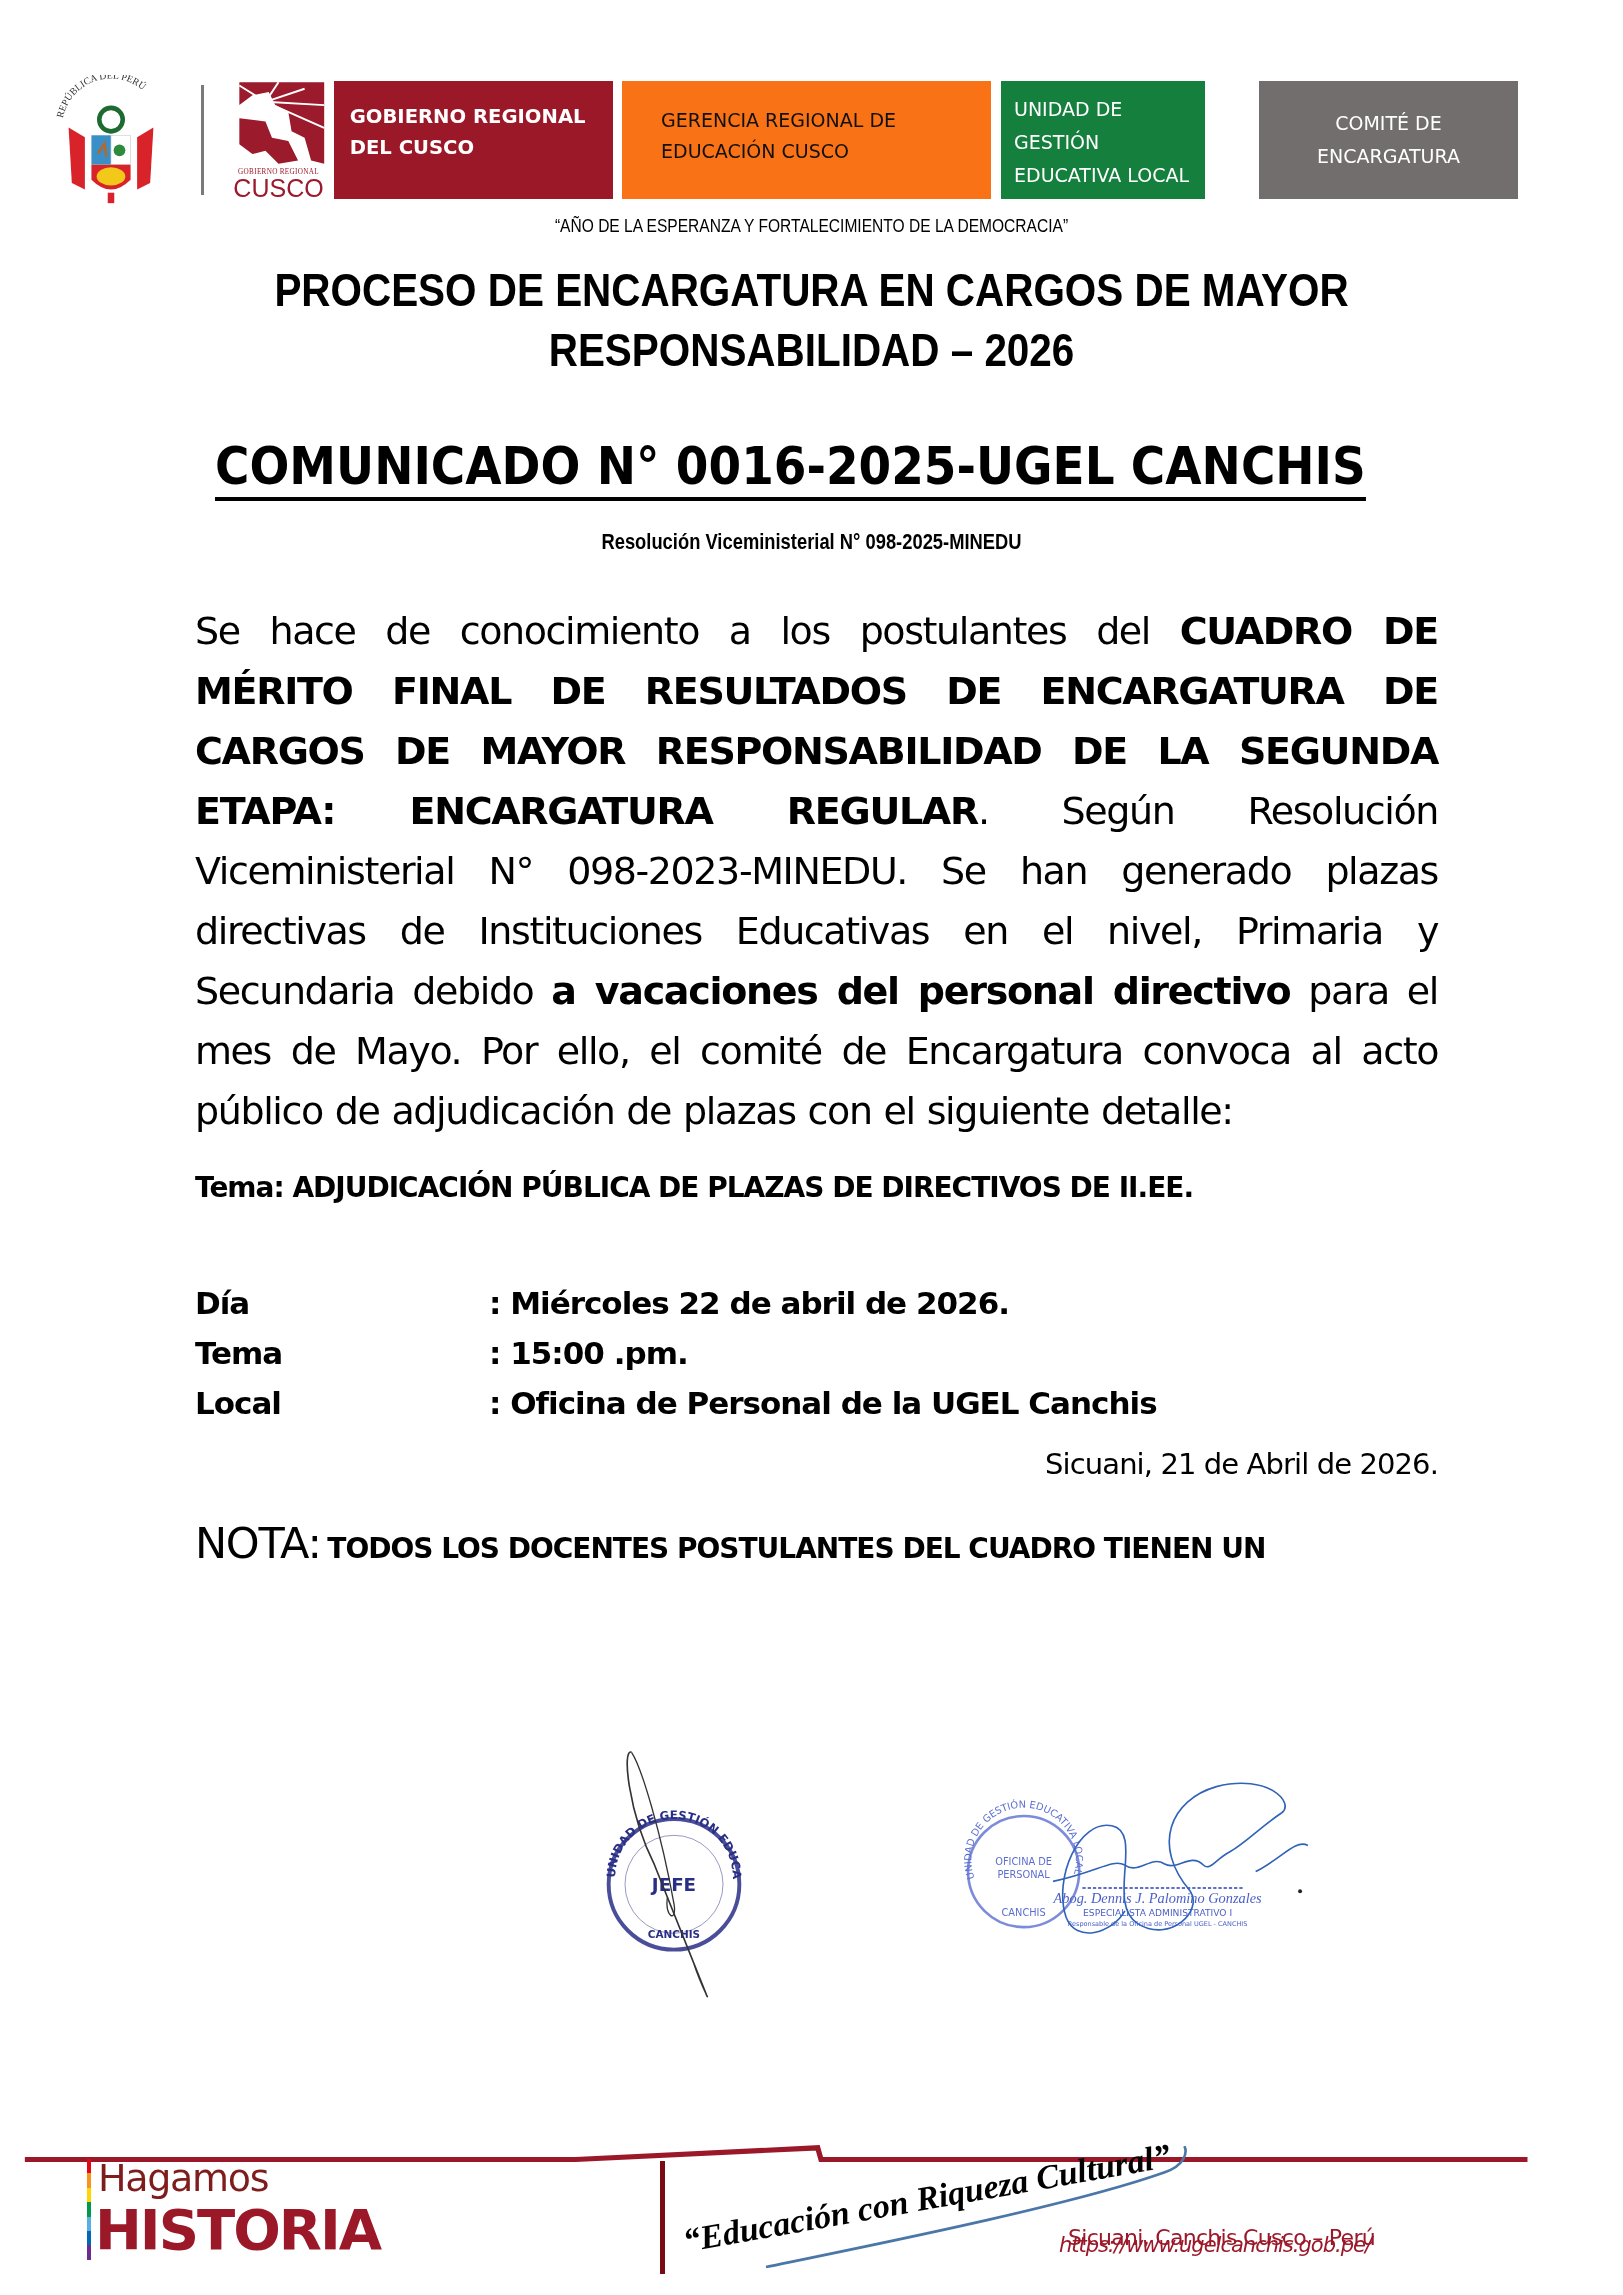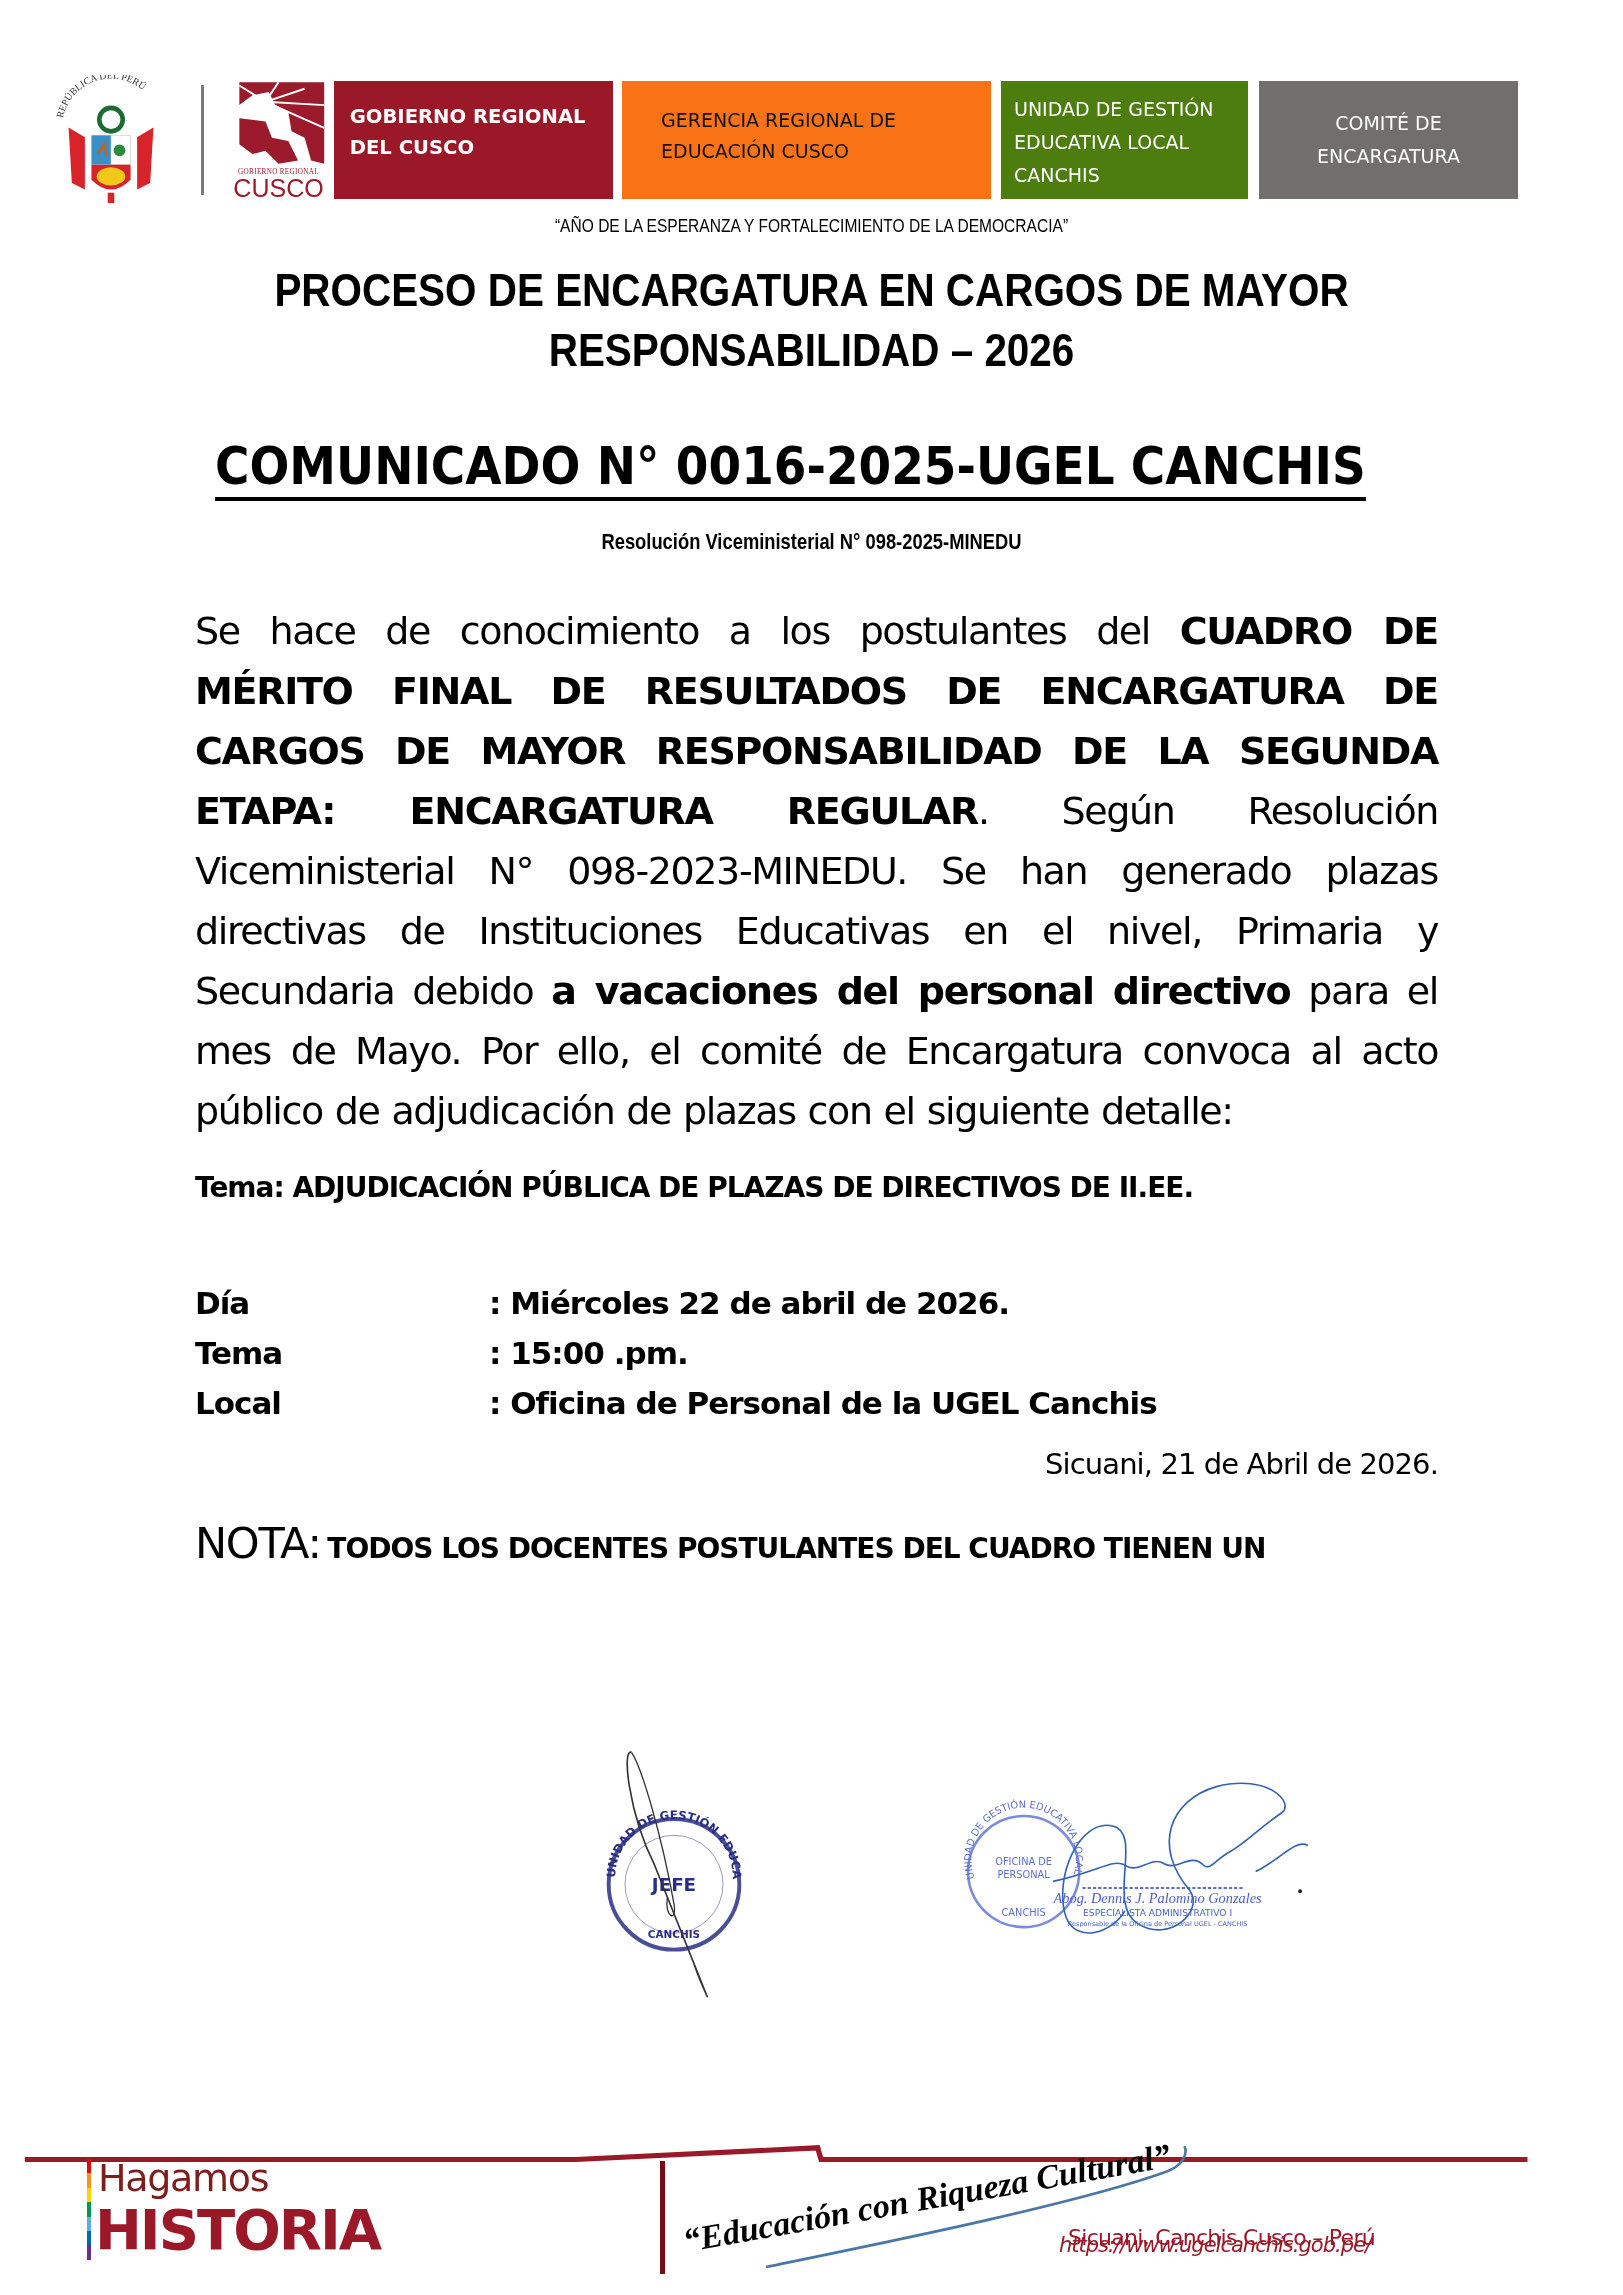--- a/index.html
+++ b/index.html
@@ -11,21 +11,21 @@
     .cusco-logo { position: absolute; left: 226px; top: 79px; width: 105px; height: 124px; }
     .cusco-caption { position: absolute; left: 226px; top: 168px; width: 105px; text-align: center; color: #9b1a2b; }
     .cusco-caption .small { font-family: "Liberation Serif", serif; font-size: 7.2px; letter-spacing: 0.3px; display: block; }
     .cusco-caption .big { font-family: "Liberation Sans", sans-serif; font-size: 25px; line-height: 25px; display: block; }
 
     .hbox { position: absolute; top: 81px; height: 118px; box-sizing: border-box; }
     .hbox span { display: block; font-family: "DejaVu Sans", sans-serif; font-size: 19px; line-height: 31px; }
     .box-gob { left: 334px; width: 279px; background: #9b1829; color: #fff; padding: 19.6px 0 0 15.7px; }
     .box-gob span { font-weight: bold; font-size: 19.6px; }
     .box-ger { left: 622px; width: 369px; background: #f97316; color: #111; padding: 24px 0 0 39px; }
-    .box-ugel { left: 1001px; width: 247px; background: #4d7c0f; color: #fff; padding: 11.8px 0 0 13px; }
+    .box-ugel { left: 1001px; width: 204px; background: #15803d; color: #fff; padding: 11.8px 0 0 13px; }
     .box-ugel span { line-height: 33px; }
     .box-com { left: 1259px; width: 259px; background: #726e6d; color: #fff; padding: 26px 0 0 0; text-align: center; }
     .box-com span { line-height: 33px; }
 
     .year-motto { position: absolute; top: 216px; left: 0; width: 1623px; text-align: center; font-family: "Liberation Sans", sans-serif; font-size: 17.7px; transform: scaleX(0.88); transform-origin: center; }
 
     .process-title { position: absolute; top: 260px; left: 0; width: 1623px; text-align: center; font-family: "Liberation Sans", sans-serif; font-weight: bold; font-size: 47px; line-height: 60px; transform: scaleX(0.86); transform-origin: 50% 0; }
 
     .comunicado { position: absolute; top: 437px; left: 0; width: 1580px; text-align: center; }
     .comunicado span { display: inline-block; font-family: "DejaVu Sans", sans-serif; font-weight: bold; font-size: 51px; border-bottom: 4.6px solid #000; padding-bottom: 1.3px; line-height: 59px; transform: scaleX(0.92); }

